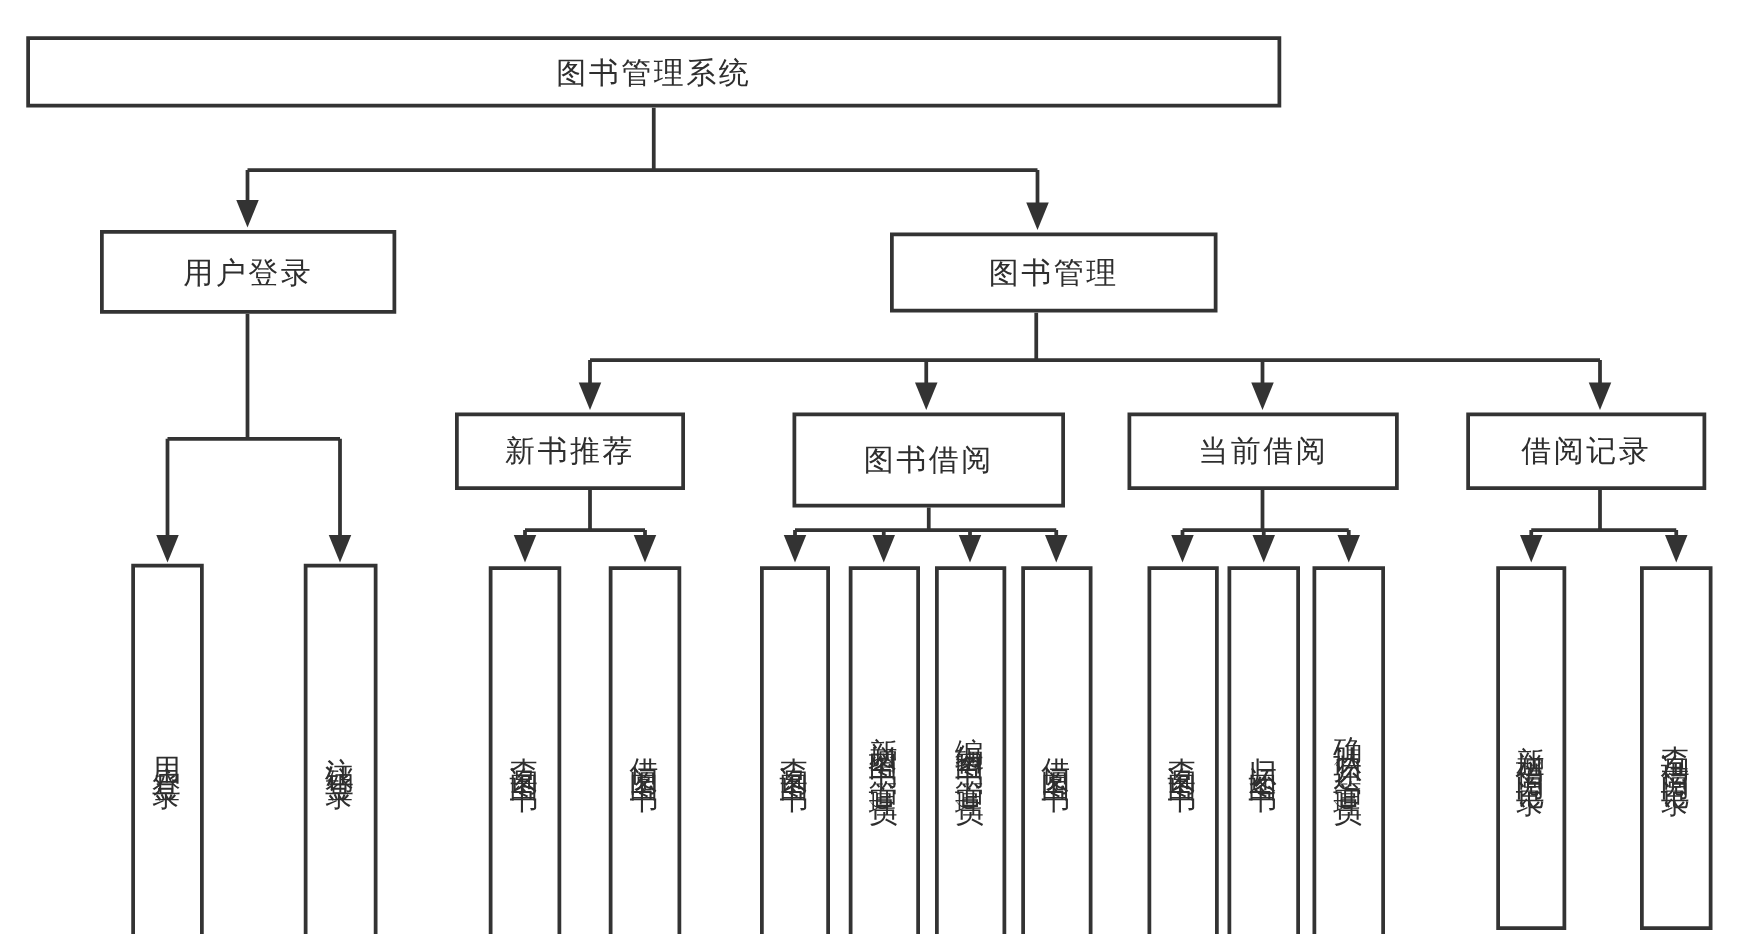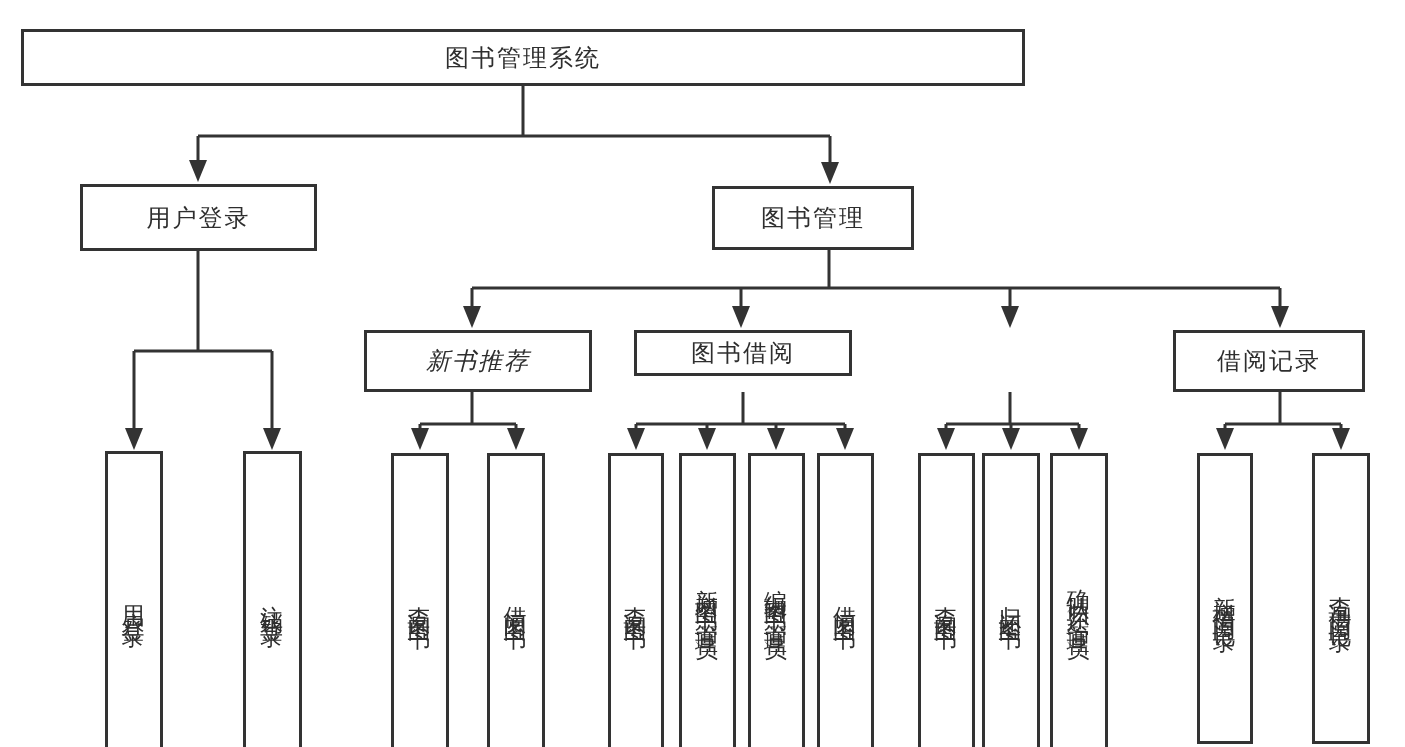--- a/index.html
+++ b/index.html
@@ -98,29 +98,32 @@
     </g>
   </svg>
 
   <div class="box" style="left:21px; top:13px; width:1004px; height:57px;">
     <span class="h-label">图书管理系统</span>
   </div>
 
   <div class="box" style="left:80px; top:168px; width:237px; height:67px;">
     <span class="h-label">用户登录</span>
   </div>
-  <div class="box" style="left:712px; top:170px; width:202px; height:64px;">
+  <div class="box" style="left:712px; top:170px; width:262px; height:64px;">
     <span class="h-label">图书管理</span>
   </div>
 
-  <div class="box" style="left:364px; top:314px; width:228px; height:62px;font-style:italic;">
+  <div class="box" style="left:364px; top:314px; width:184px; height:62px;">
     <span class="h-label">新书推荐</span>
   </div>
-  <div class="box" style="left:634px; top:314px; width:218px; height:46px;">
+  <div class="box" style="left:634px; top:314px; width:218px; height:76px;">
     <span class="h-label">图书借阅</span>
+  </div>
+  <div class="box" style="left:902px; top:314px; width:217px; height:62px;">
+    <span class="h-label">当前借阅</span>
   </div>
   <div class="box" style="left:1173px; top:314px; width:192px; height:62px;">
     <span class="h-label">借阅记录</span>
   </div>
 
   <div class="box" style="left:105px; top:435px; width:58px; height:300px;">
     <span class="v-label">用户登录</span>
   </div>
   <div class="box" style="left:243px; top:435px; width:59px; height:300px;">
     <span class="v-label">注销登录</span>

